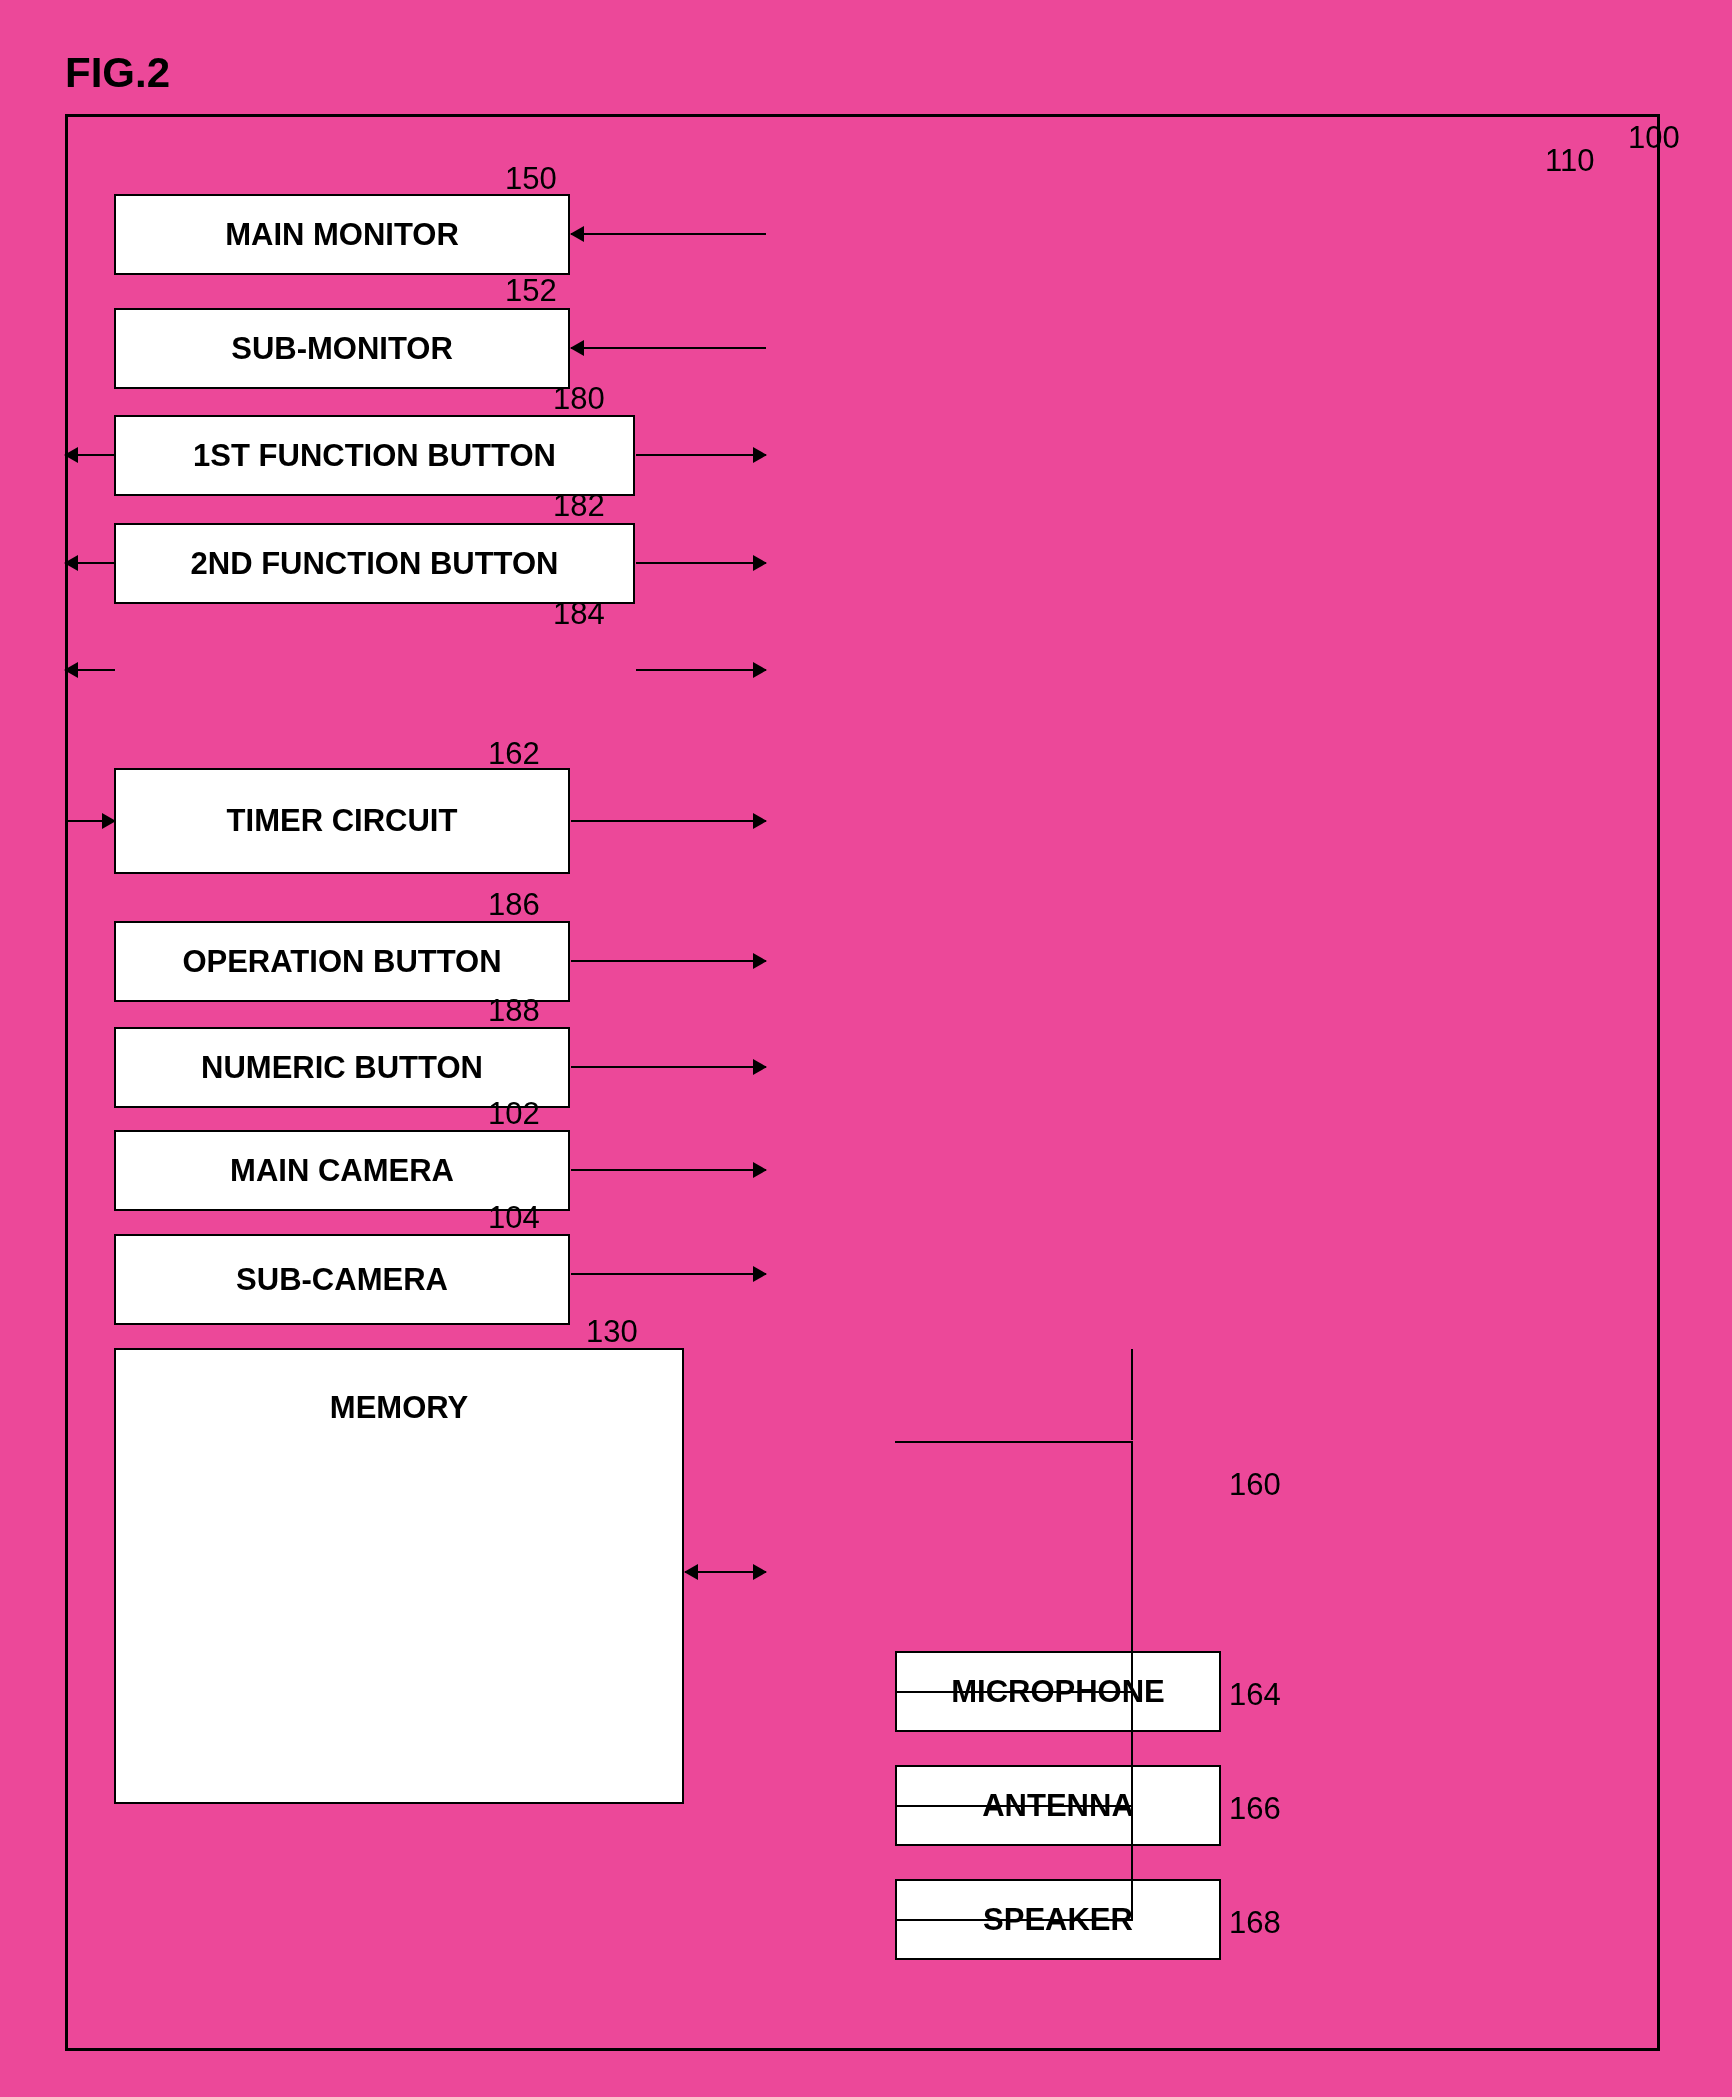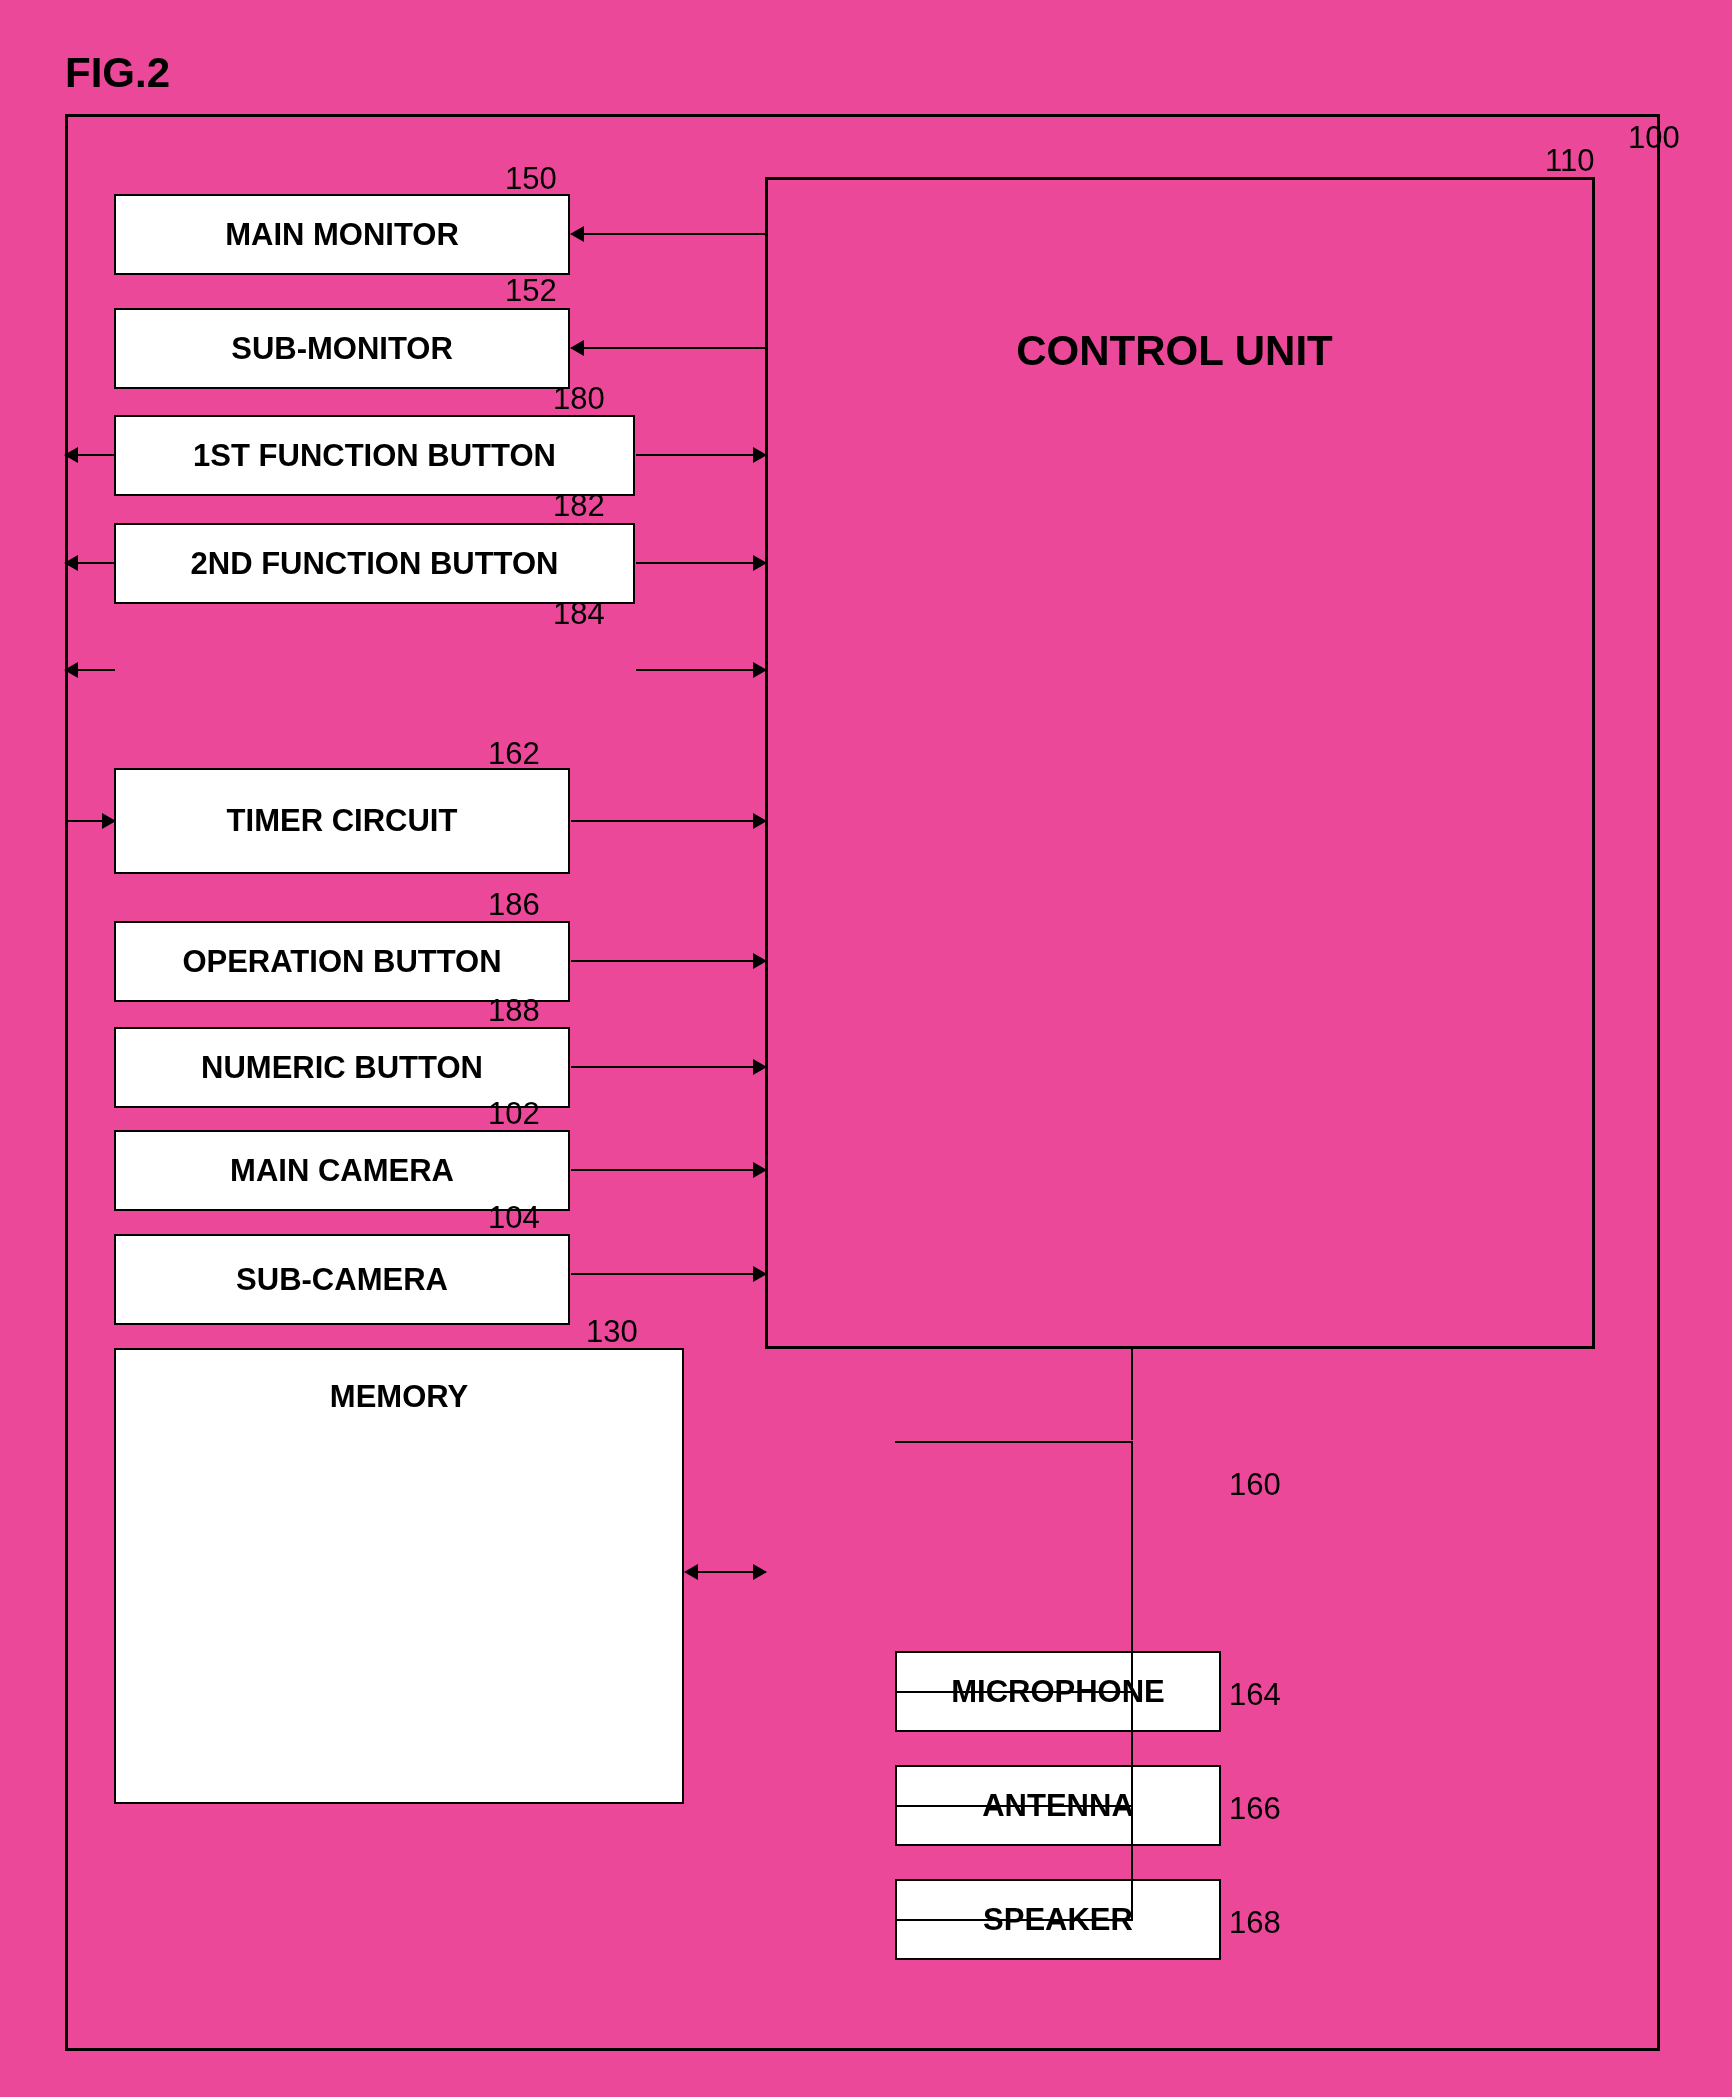--- a/index.html
+++ b/index.html
@@ -78,23 +78,20 @@
 <body>
 
 <div class="page">
 
   <div class="fig-label">FIG.2</div>
 
   <div class="outer-box"></div>
 
   <div class="ref-label" style="top:120px; left:1628px;">100</div>
 
-  <div style="position:absolute; top:177px; left:765px; width:830px; height:1172px; border:3.3px solid #000;">
-    <div style="position:absolute; top:147px; left:81px; font-size:42px; font-weight:bold; width:651px; text-align:center;">CONTROL UNIT</div>
-  </div>
 
   <div class="ref-label" style="top:143px; left:1545px;">110</div>
 
   <div class="component-box" style="top:194px; left:114px; width:456px; height:81px;">
     <span class="component-label">MAIN MONITOR</span>
   </div>
 
   <div class="ref-label" style="top:161px; left:505px;">150</div>
 
   <div style="position:absolute; top:233px; left:571px; width:195px; height:2.4px; background:#000;">
@@ -197,21 +194,21 @@
   <div class="component-box" style="top:1234px; left:114px; width:456px; height:91px;">
     <span class="component-label">SUB-CAMERA</span>
   </div>
 
   <div class="ref-label" style="top:1200px; left:488px;">104</div>
 
   <div style="position:absolute; top:1273px; left:571px; width:195px; height:2.4px; background:#000;">
     <div style="position:absolute; right:-0.8px; top:-7.3px; border-left:14.7px solid #000; border-top:8.1px solid transparent; border-bottom:8.1px solid transparent;"></div>
   </div>
 
-  <div class="component-box" style="top:1348px; left:114px; width:570px; height:456px; align-items:flex-start; padding:29px;">
+  <div class="component-box" style="top:1348px; left:114px; width:570px; height:456px; align-items:flex-start; padding:40px;">
     <span class="component-label">MEMORY</span>
   </div>
 
   <div class="ref-label" style="top:1314px; left:586px;">130</div>
 
   <div style="position:absolute; top:1571px; left:685px; width:81px; height:2.4px; background:#000;">
     <div style="position:absolute; right:-0.8px; top:-7.3px; border-left:14.7px solid #000; border-top:8.1px solid transparent; border-bottom:8.1px solid transparent;"></div>
     <div style="position:absolute; left:-0.8px; top:-7.3px; border-right:14.7px solid #000; border-top:8.1px solid transparent; border-bottom:8.1px solid transparent;"></div>
   </div>
 

